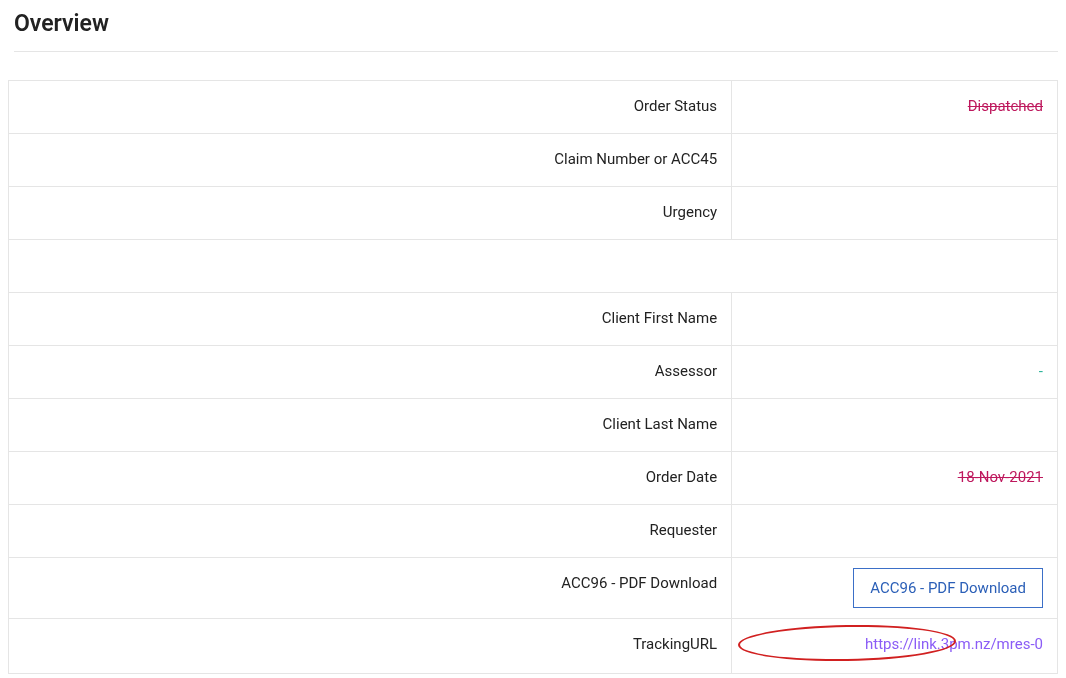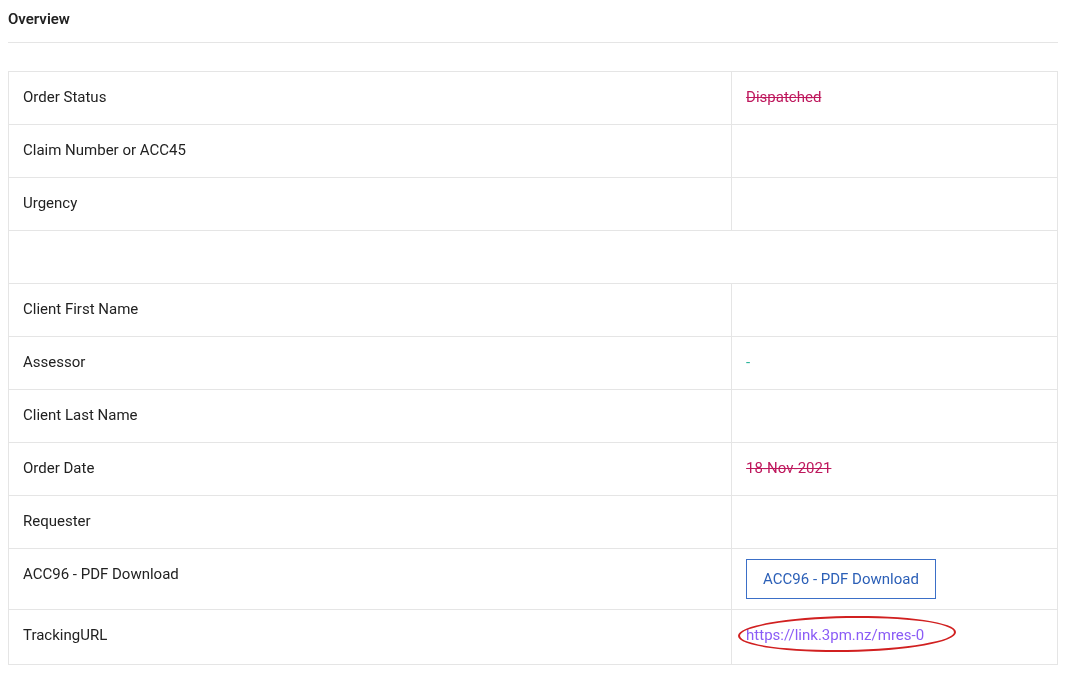--- a/index.html
+++ b/index.html
@@ -11,35 +11,37 @@
       font-family: -apple-system, BlinkMacSystemFont, "Segoe UI", Roboto, Helvetica, Arial, sans-serif;
       background: #fff;
       color: #333;
       padding: 8px;
     }
     .container {
       max-width: 1060px;
       margin: 0 auto;
     }
     .section-title {
-      font-size: 15px;
+      font-size: 23px;
       font-weight: 600;
       color: #222;
       padding: 2px 0 14px 0;
       border-bottom: 1px solid #e5e5e5;
       margin-bottom: 28px;
+      margin-left: 6px;
     }
     .table {
       border: 1px solid #e5e5e5;
       border-bottom: none;
     }
     .row {
       display: flex;
       border-bottom: 1px solid #e5e5e5;
       min-height: 53px;
+      text-align: right;
     }
     .cell-label {
       flex: 0 0 69%;
       padding: 16px 14px;
       font-size: 15px;
       color: #222;
       border-right: 1px solid #e5e5e5;
     }
     .cell-value {
       flex: 1;

